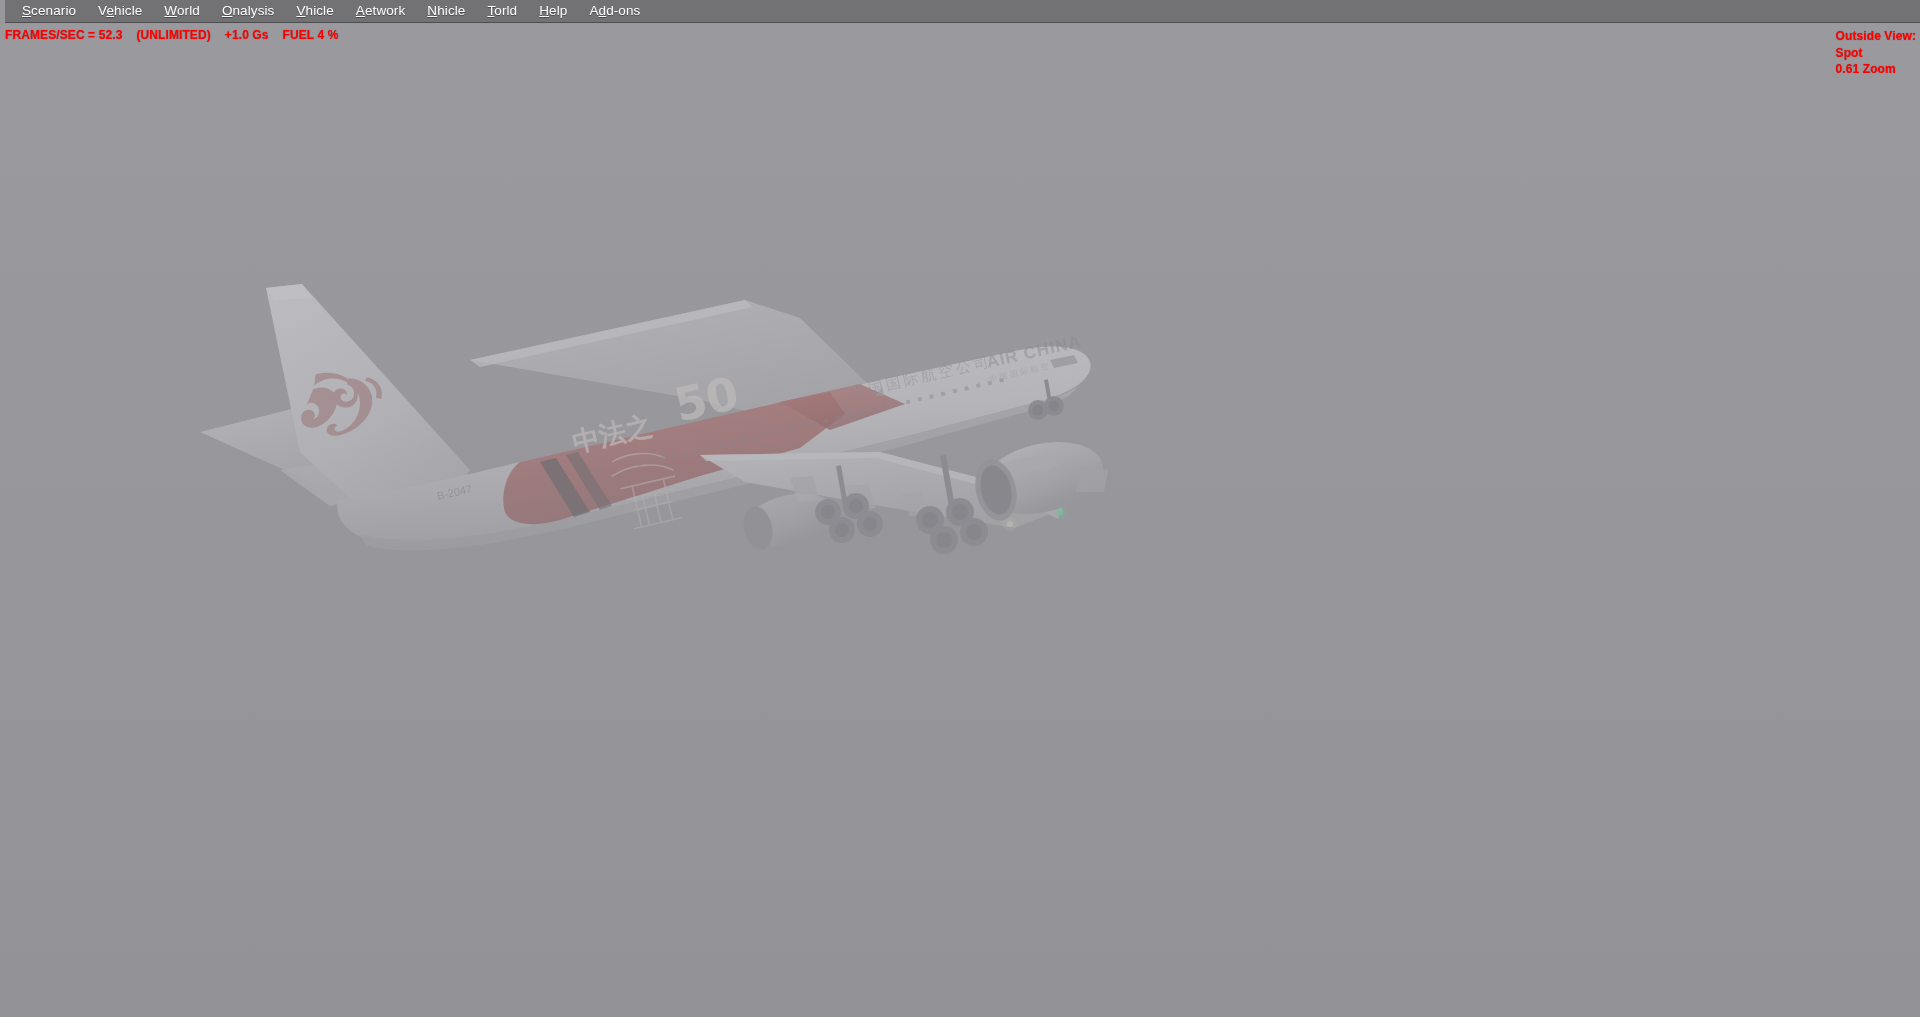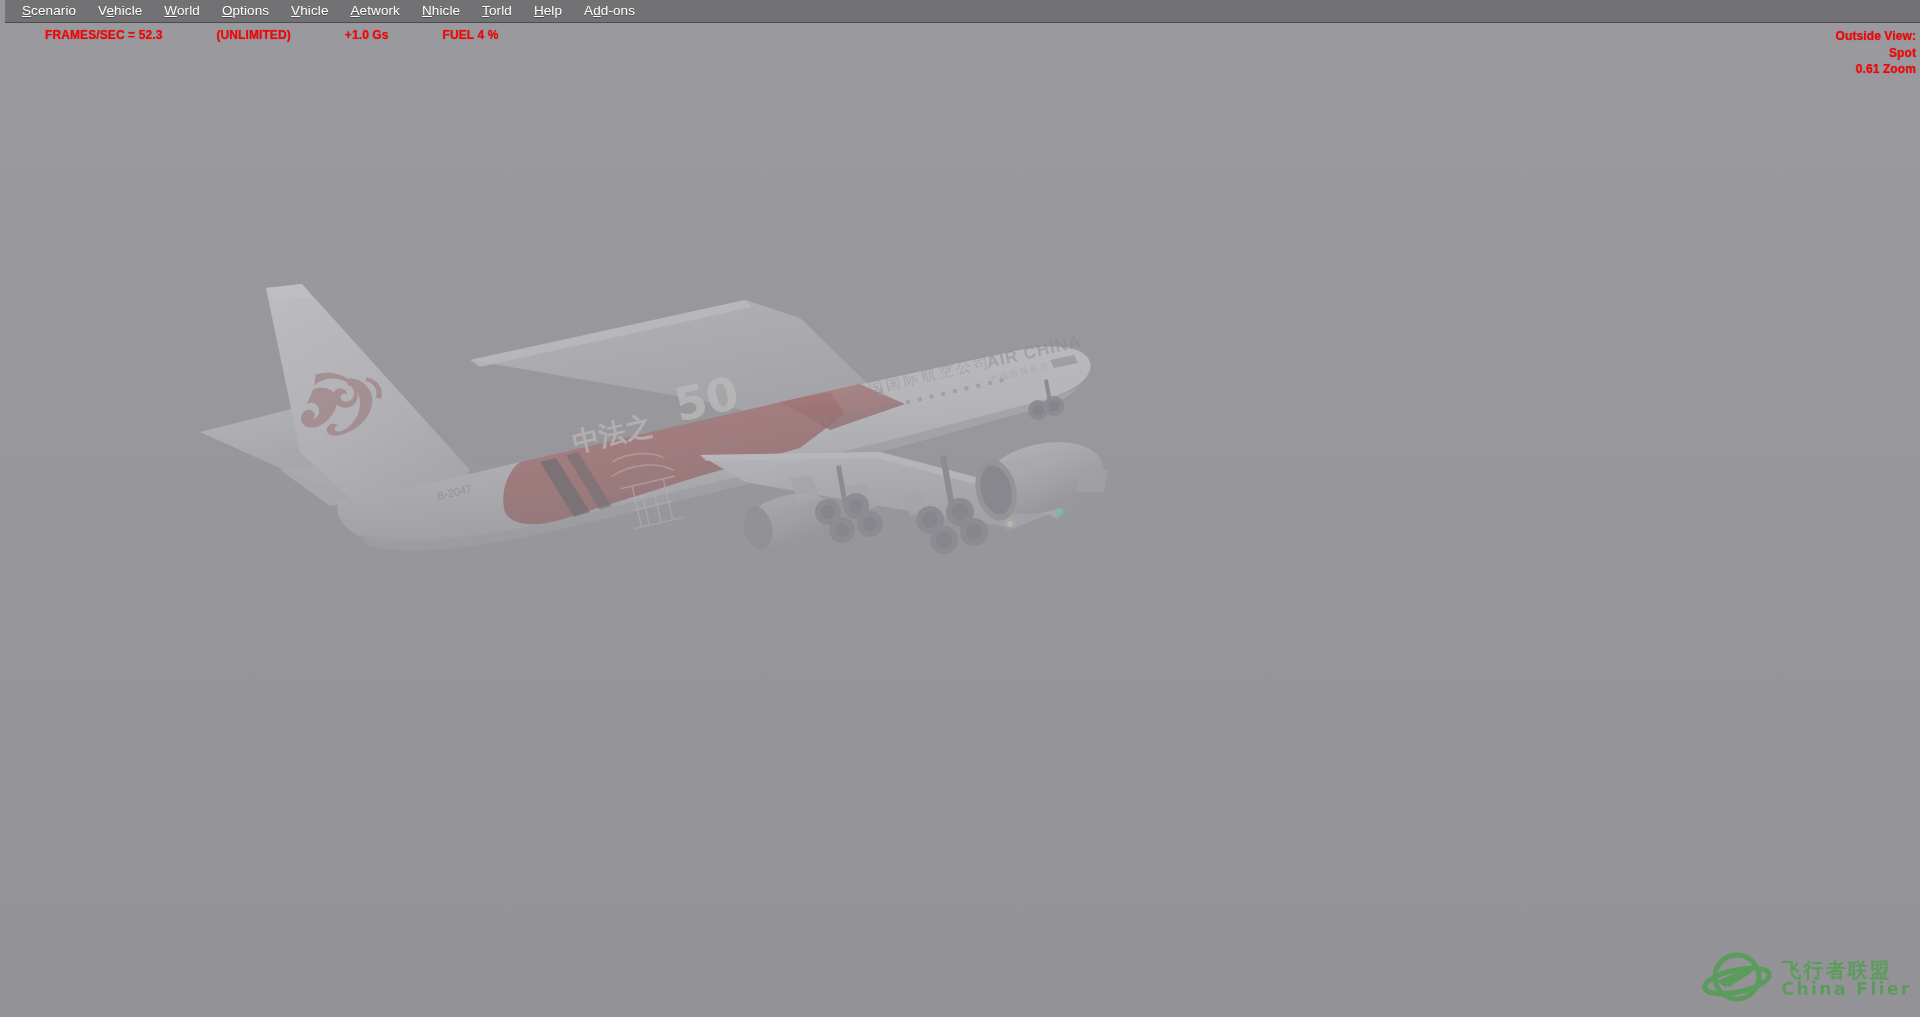--- a/index.html
+++ b/index.html
@@ -42,26 +42,26 @@
     position:absolute;
     color:#ff0000;
     font-size:12px;
     font-weight:bold;
     white-space:nowrap;
     z-index:35;
     text-shadow:0 0 1px rgba(120,0,0,.5);
     letter-spacing:0.1px;
   }
   #hud-left { left:5px; top:28px; }
-  #hud-left span { margin-right:14px;margin-left:40px; }
+  #hud-left span { margin-right:14px; }
   #hud-left span:last-child { margin-right:0; }
 
   #hud-right {
     right:4px; top:28px;
-    text-align:right;
+    text-align:left;
     line-height:16.5px;
   }
   #hud-right div { display:block; }
 
   
   #scene {
     position:absolute; left:0; top:24px;
     width:1920px; height:993px;
     background:
       linear-gradient(180deg,
@@ -107,21 +107,21 @@
 </style>
 </head>
 <body>
 
 <div id="app">
 
   <div id="menubar">
     <div class="menu-item"><u>S</u><span>cenario</span></div>
     <div class="menu-item">V<u>e</u><span>hicle</span></div>
     <div class="menu-item"><u>W</u><span>orld</span></div>
-    <div class="menu-item"><u>O</u><span>ptions</span></div>
+    <div class="menu-item"><u>O</u><span>nalysis</span></div>
     <div class="menu-item"><u>V</u><span>hicle</span></div>
     <div class="menu-item"><u>A</u><span>etwork</span></div>
     <div class="menu-item"><u>N</u><span>hicle</span></div>
     <div class="menu-item"><u>T</u><span>orld</span></div>
     <div class="menu-item"><u>H</u><span>elp</span></div>
     <div class="menu-item">A<u>d</u><span>d-ons</span></div>
   </div>
 
   <div id="scene">
 
@@ -344,34 +344,20 @@
 
           <path d="M 1050 360 L 1074 355 L 1078 363 L 1054 368 Z" fill="#5e5e66" opacity="0.45"></path>
 
           <path d="M 876 396 L 882 386 L 884 396 Z" fill="#9a9aa0" opacity="0.6"></path>
         </g>
       </svg>
     </div>
 
     <div id="fog"></div>
 
-    <div id="watermark">
-      <svg width="72" height="64" viewBox="0 0 72 64">
-        <g stroke="#3aa33a" fill="none">
-          <circle cx="36" cy="30" r="22" stroke-width="5"></circle>
-          <ellipse cx="36" cy="34" rx="33" ry="11" stroke-width="5" transform="rotate(-12 36 34)"></ellipse>
-        </g>
-        <path d="M 16 34 L 44 22 L 56 16 L 50 26 L 34 36 L 24 40 Z" fill="#3aa33a"></path>
-        <path d="M 26 30 L 32 38 L 28 40 L 22 33 Z" fill="#3aa33a"></path>
-      </svg>
-      <div class="wm-text">
-        <span class="wm-cn">飞行者联盟</span>
-        <span class="wm-en">China Flier</span>
-      </div>
-    </div>
   </div>
 
   <div class="hud" id="hud-left">
     <span>FRAMES/SEC = 52.3</span><span>(UNLIMITED)</span><span>+1.0 Gs</span><span>FUEL 4 %</span>
   </div>
 
   <div class="hud" id="hud-right">
     <div>Outside View:</div>
     <div>Spot</div>
     <div>0.61 Zoom</div>

